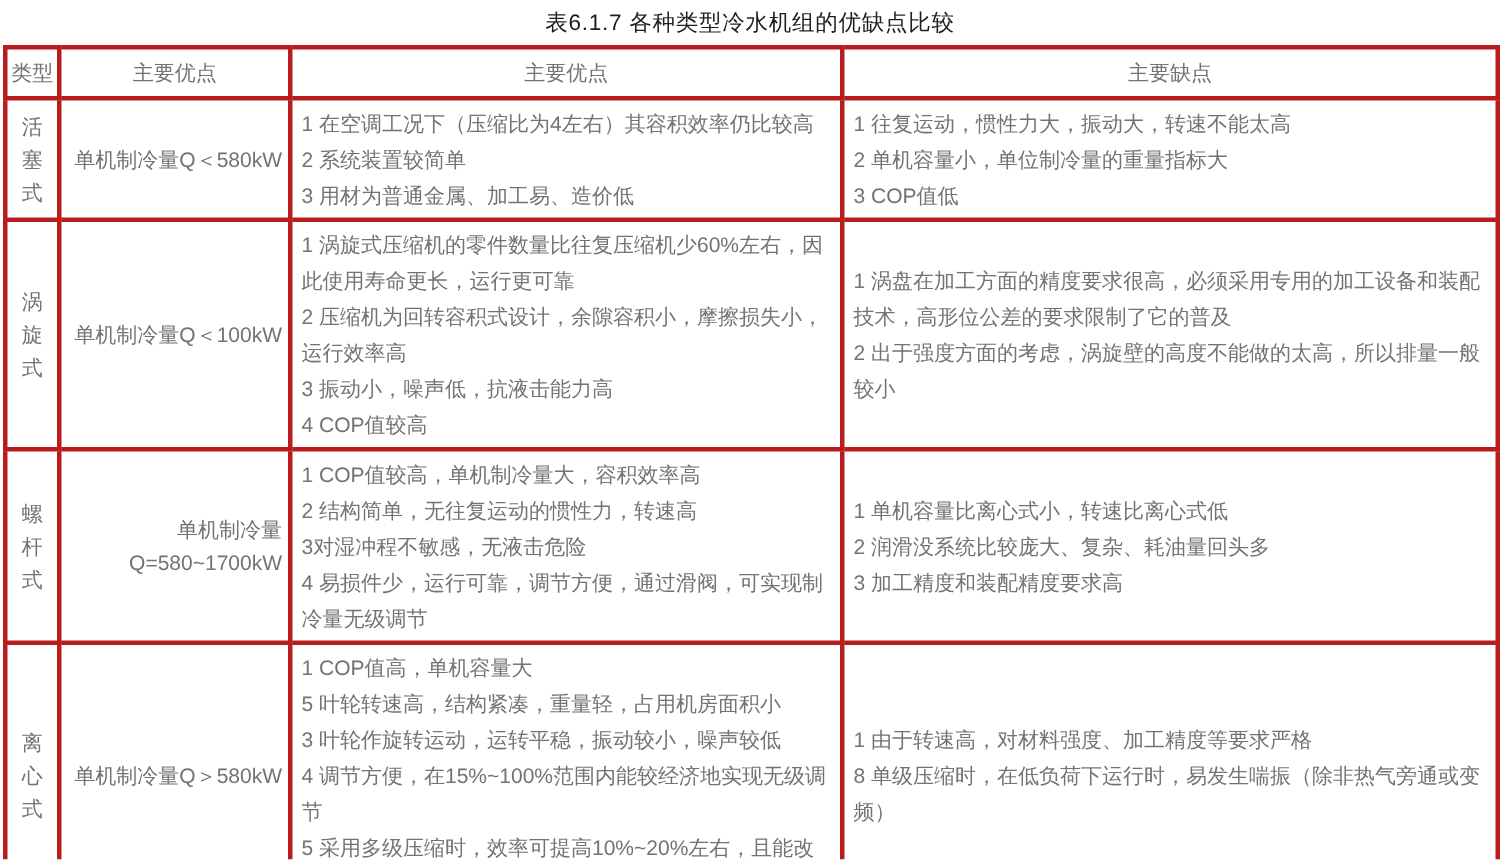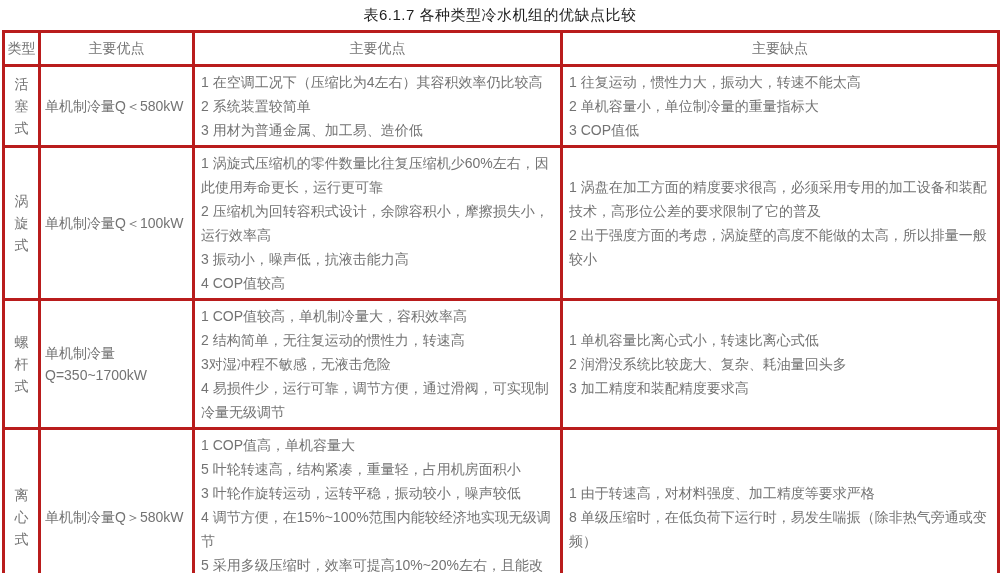--- a/index.html
+++ b/index.html
@@ -47,21 +47,21 @@
   }
   td.type {
     text-align: center;
     vertical-align: middle;
     line-height: 22px;
     padding: 0 3px;
     word-break: break-all;
     margin-left: 40px;
   }
   td.range {
-    text-align: left;
+    text-align: right;
     vertical-align: middle;
     white-space: pre-line;
     line-height: 22px;
     padding: 0 4px;
   }
   td.adv, td.dis {
     vertical-align: middle;
     padding: 3px 6px;
   }
   .item { line-height: 24px; }
@@ -115,21 +115,21 @@
             <div class="item">4 COP值较高</div>
           </td>
           <td class="dis">
             <div class="item">1 涡盘在加工方面的精度要求很高，必须采用专用的加工设备和装配技术，高形位公差的要求限制了它的普及</div>
             <div class="item">2 出于强度方面的考虑，涡旋壁的高度不能做的太高，所以排量一般较小</div>
           </td>
         </tr>
         <tr class="row-2">
           <td class="type">螺杆式</td>
           <td class="range">单机制冷量
-Q=350~1700kW</td>
+Q=580~1700kW</td>
           <td class="adv">
             <div class="item">1 COP值较高，单机制冷量大，容积效率高</div>
             <div class="item">2 结构简单，无往复运动的惯性力，转速高</div>
             <div class="item">3对湿冲程不敏感，无液击危险</div>
             <div class="item">4 易损件少，运行可靠，调节方便，通过滑阀，可实现制冷量无级调节</div>
           </td>
           <td class="dis">
             <div class="item">1 单机容量比离心式小，转速比离心式低</div>
             <div class="item">2 润滑没系统比较庞大、复杂、耗油量回头多</div>
             <div class="item">3 加工精度和装配精度要求高</div>

